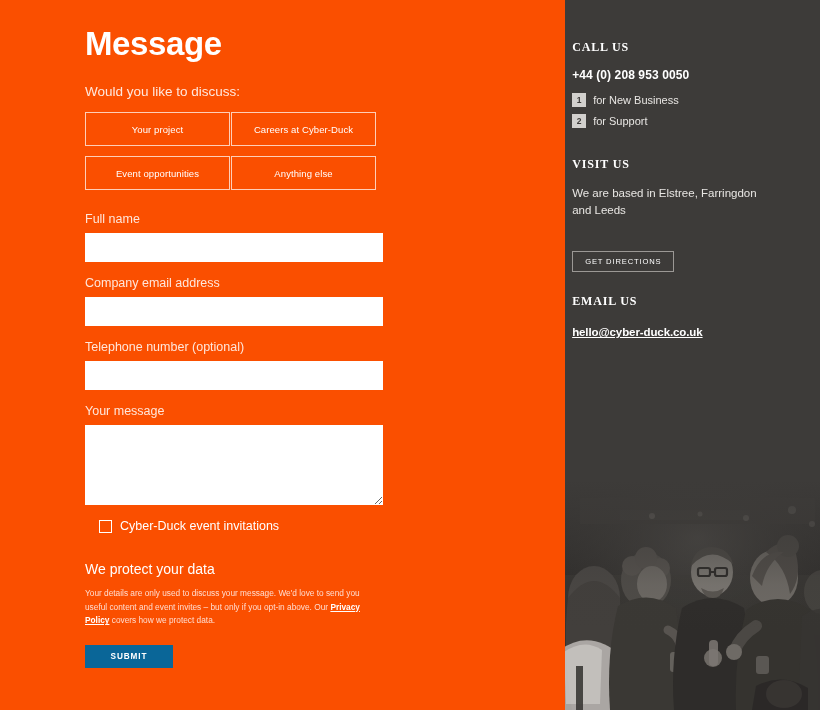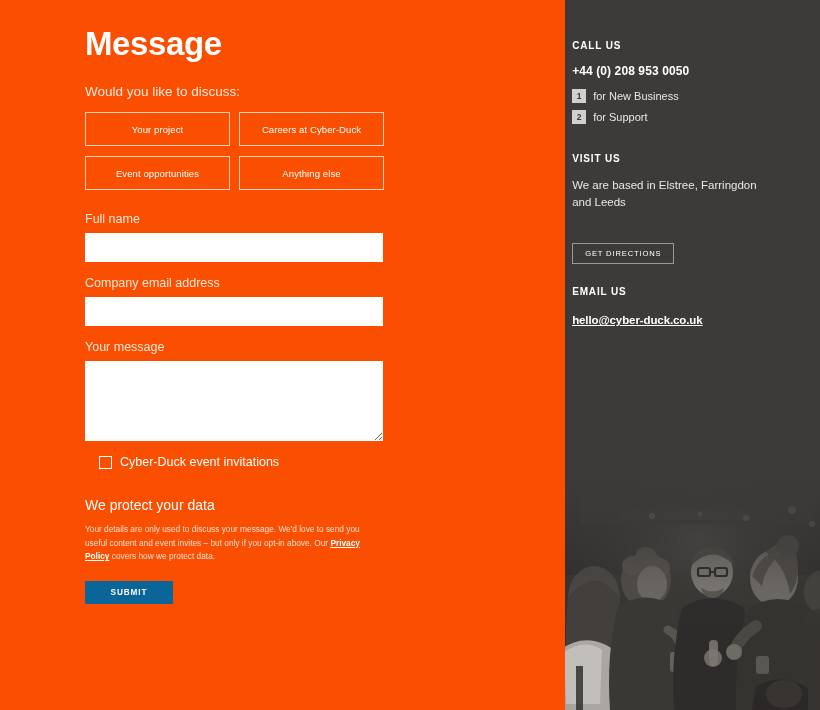--- a/index.html
+++ b/index.html
@@ -41,21 +41,21 @@
   .discuss-label {
     font-size: 13.5px;
     color: #ffe8de;
     margin-bottom: 13px;
     font-weight: 400;
   }
 
   .topic-grid {
     display: grid;
     grid-template-columns: 145px 145px;
-    gap: 10px 9px;
+    gap: 10px 1px;
     margin-bottom: 22px;
   }
 
   .topic-btn {
     height: 34px;
     border: 1px solid rgba(255,255,255,0.72);
     background: transparent;
     color: #ffffff;
     font-size: 9.5px;
     font-family: "Liberation Sans", sans-serif;
@@ -180,25 +180,26 @@
     position: absolute;
     left: 0; top: 0;
     width: 5px; height: 710px;
     background: #fa4f00;
     z-index: 3;
   }
 
   .info-content { position: relative; z-index: 2; }
 
   .info-heading {
-    font-size: 10px;
+    font-size: 12px;
     font-weight: 700;
     color: #ffffff;
     letter-spacing: 0.85px;
     margin-bottom: 13px;
+    font-family: Liberation Serif, serif;
   }
 
   .phone-number {
     font-size: 12px;
     font-weight: 700;
     color: #ffffff;
     margin-bottom: 11px;
     letter-spacing: 0.1px;
   }
 
@@ -293,20 +294,24 @@
     <div class="field">
       <label class="field-label">Full name</label>
       <input class="text-input" type="text" value="" style="">
     </div>
 
     <div class="field">
       <label class="field-label">Company email address</label>
       <input class="text-input" type="text" value="" style="">
     </div>
 
+    <div class="field">
+      <label class="field-label">Telephone number (optional)</label>
+      <input class="text-input" type="text" value="" style="">
+    </div>
 
     <div class="field">
       <label class="field-label">Your message</label>
       <textarea class="textarea-input" placeholder="" style=""></textarea>
     </div>
 
 
 
     <label class="check-row">
       <span class="check-box"></span>

